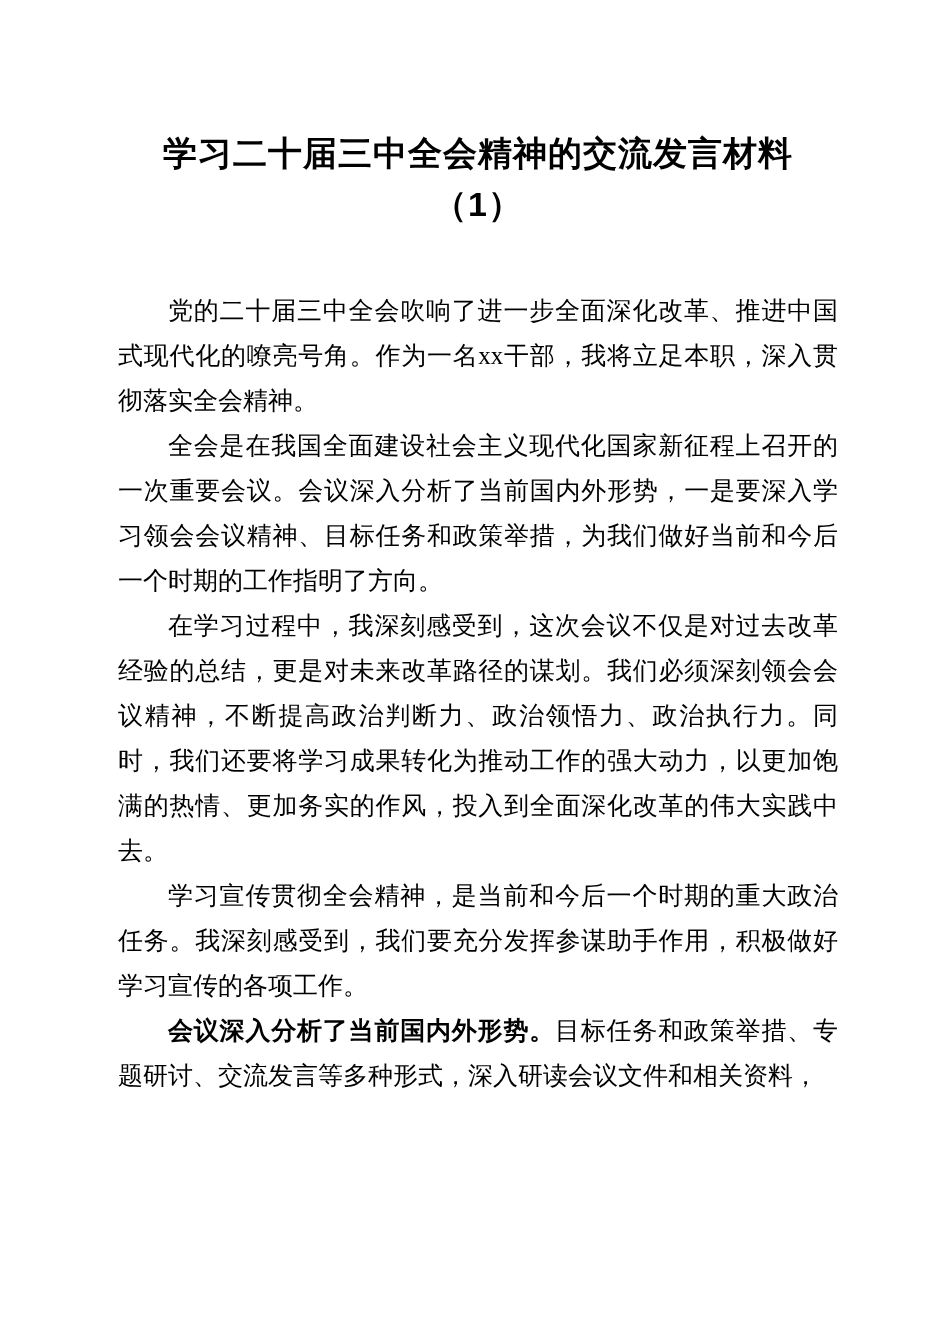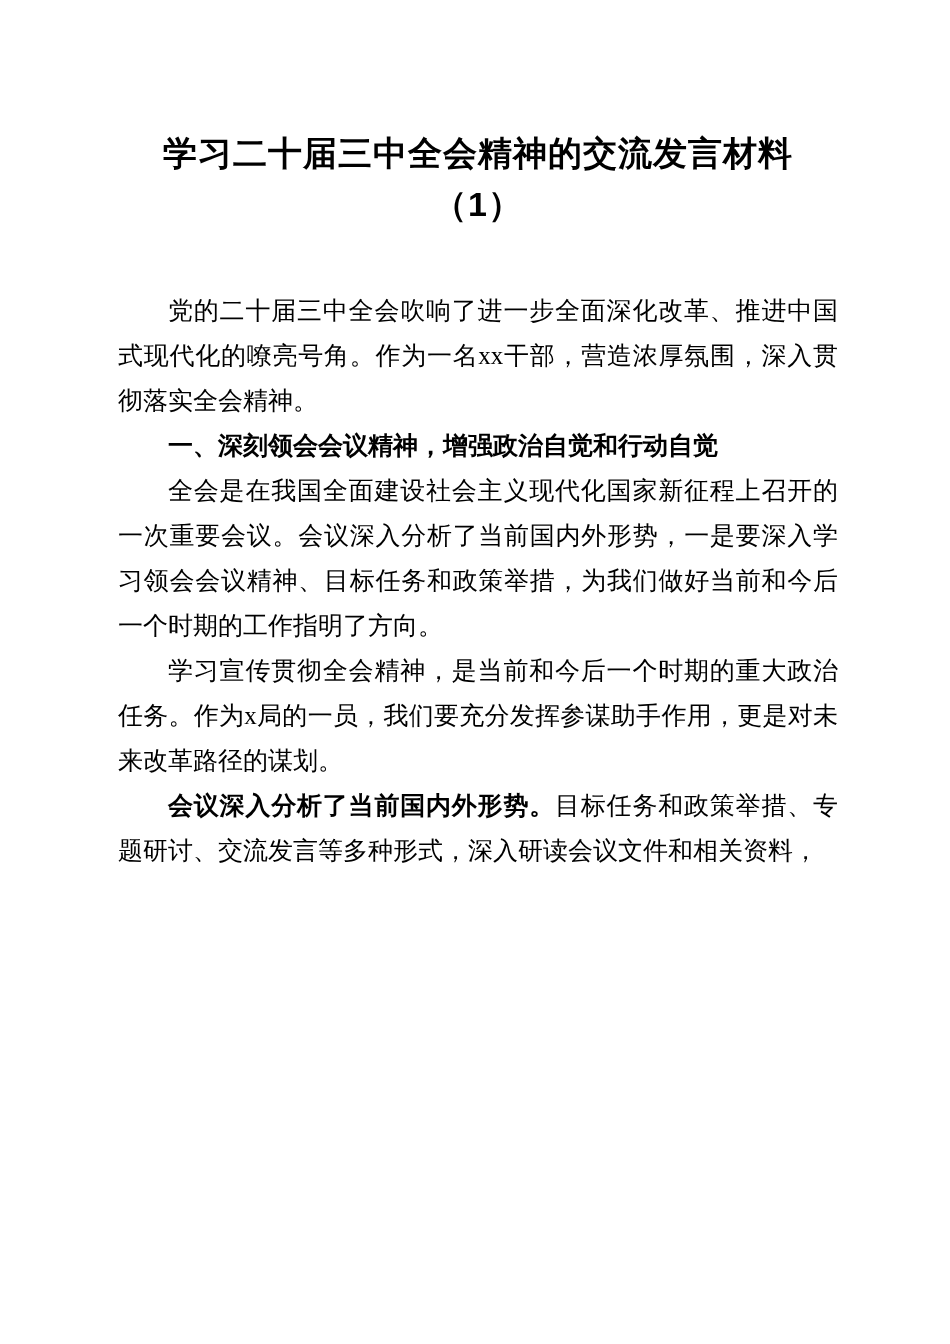--- a/index.html
+++ b/index.html
@@ -66,21 +66,21 @@
 
 <div class="page">
   <div class="doc-content">
 
     <h1 class="doc-title">
       <span class="title-line">学习二十届三中全会精神的交流发言材料</span>
       <span class="title-line">（1）</span>
     </h1>
 
     <div class="doc-body">
-      <p class="body">党的二十届三中全会吹响了进一步全面深化改革、推进中国式现代化的嘹亮号角。作为一名xx干部，营造浓厚氛围，深入贯彻落实全会精神。</p>
-      <p class="heading">一、深刻领会会议精神，增强政治自觉和行动自觉</p>
+      <p class="body">党的二十届三中全会吹响了进一步全面深化改革、推进中国式现代化的嘹亮号角。作为一名xx干部，我将立足本职，深入贯彻落实全会精神。</p>
       <p class="body">全会是在我国全面建设社会主义现代化国家新征程上召开的一次重要会议。会议深入分析了当前国内外形势，一是要深入学习领会会议精神、目标任务和政策举措，为我们做好当前和今后一个时期的工作指明了方向。</p>
-      <p class="body">学习宣传贯彻全会精神，是当前和今后一个时期的重大政治任务。作为x局的一员，我们要充分发挥参谋助手作用，更是对未来改革路径的谋划。</p>
+      <p class="body">在学习过程中，我深刻感受到，这次会议不仅是对过去改革经验的总结，更是对未来改革路径的谋划。我们必须深刻领会会议精神，不断提高政治判断力、政治领悟力、政治执行力。同时，我们还要将学习成果转化为推动工作的强大动力，以更加饱满的热情、更加务实的作风，投入到全面深化改革的伟大实践中去。</p>
+      <p class="body">学习宣传贯彻全会精神，是当前和今后一个时期的重大政治任务。我深刻感受到，我们要充分发挥参谋助手作用，积极做好学习宣传的各项工作。</p>
       <p class="body"><strong class="lead">会议深入分析了当前国内外形势。</strong><span>目标任务和政策举措、专题研讨、交流发言等多种形式，深入研读会议文件和相关资料，</span></p>
     </div>
 
   </div>
 </div>
 
 </body></html>

